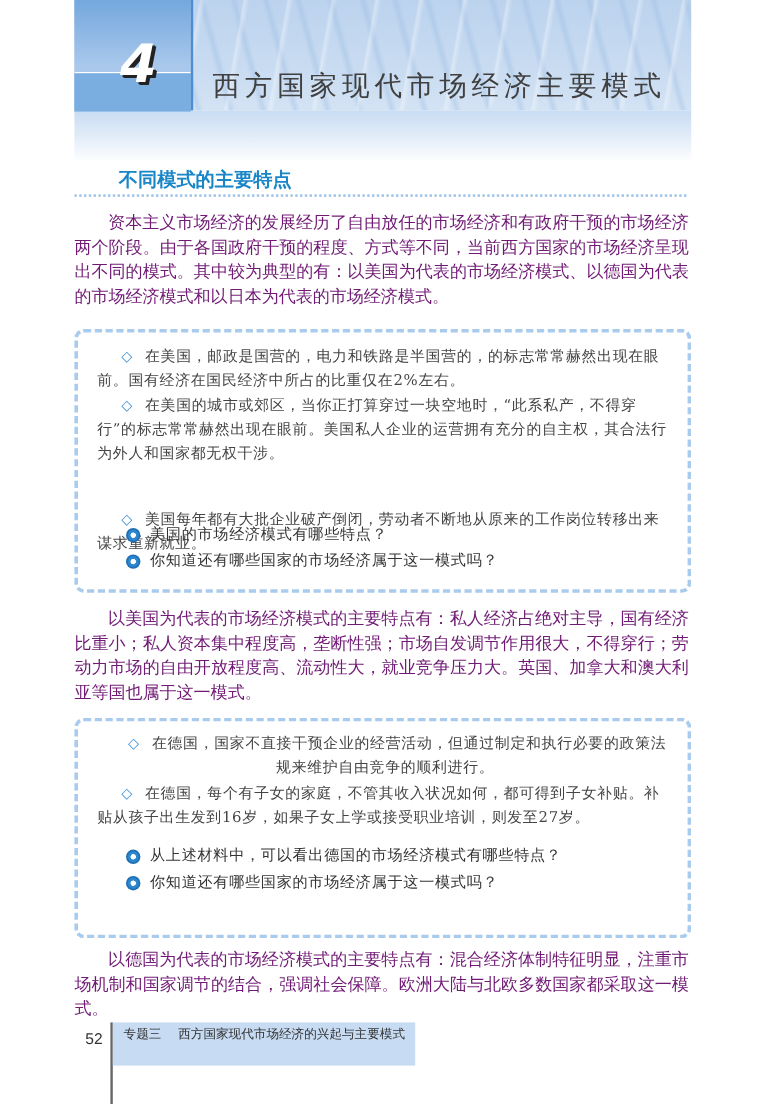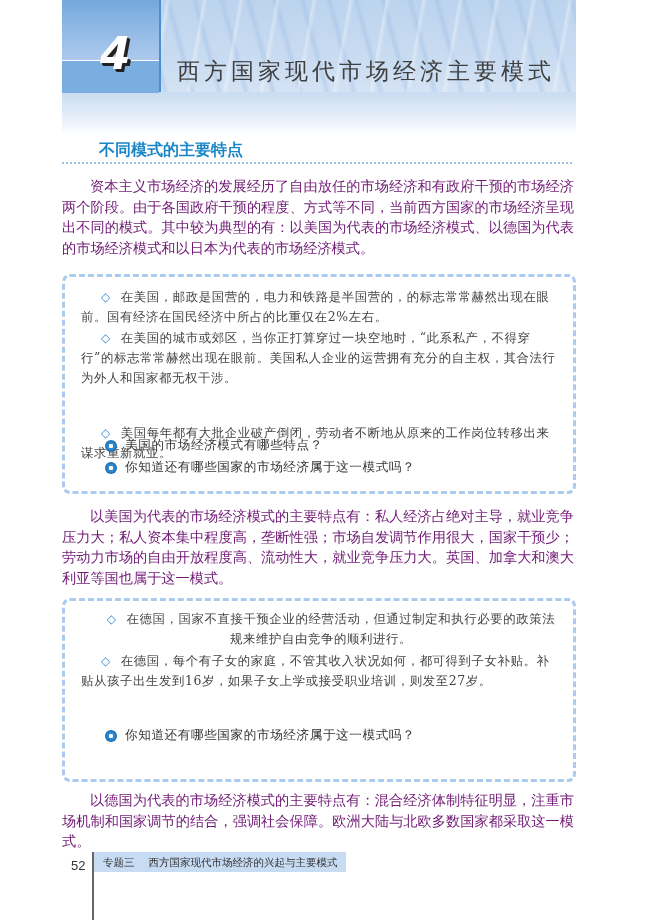--- a/index.html
+++ b/index.html
@@ -44,21 +44,21 @@
   .diamond { color: #3b8fd6; font-size: 12px; margin-right: 10px; font-family: "DejaVu Sans", sans-serif; }
   .question { position: absolute; left: 40px; font-size: 12.6px; color: #333; letter-spacing: 0.6px;
     display: flex; align-items: center; }
   .q-icon { width: 12px; height: 12px; border-radius: 50%; margin-right: 8px;
     background: radial-gradient(circle at 50% 50%, #ffffff 0 2px, #2b88cf 2.5px 4px, #1e6fb6 5px); }
 
   
   .page-number { position: absolute; left: 71px; top: 858px; font-family: "Liberation Sans", sans-serif;
     font-size: 13px; color: #333; }
   .footer-rule { position: absolute; left: 92px; top: 852px; width: 2px; height: 68px; background: #666; }
-  .footer-band { position: absolute; left: 94px; top: 852px; width: 252px; height: 20px; background: #c7dbf2;
+  .footer-band { position: absolute; left: 94px; top: 852px; width: 252px; height: 36px; background: #c7dbf2;
     font-family: "DejaVu Sans", sans-serif; font-size: 10.5px; color: #333; line-height: 20px;
     padding-left: 9px; box-sizing: border-box; white-space: nowrap; }
   .footer-band .sep { display: inline-block; width: 14px; }
 </style>
 </head>
 <body>
 
 <div class="header">
   <div class="header-photo"></div>
   <div class="header-fade"></div>
@@ -81,25 +81,29 @@
   <div class="question" style="top:160px;text-align:right;">
       <span class="q-icon"></span>
       <span>美国的市场经济模式有哪些特点？</span>
     </div>
   <div class="question" style="top:182px;">
       <span class="q-icon"></span>
       <span>你知道还有哪些国家的市场经济属于这一模式吗？</span>
     </div>
 </div>
 
-<p class="para" style="top:506px;"><span class="indent"></span><span>以美国为代表的市场经济模式的主要特点有：私人经济占绝对主导，就业竞争压力大；私人资本集中程度高，垄断性强；市场自发调节作用很大，国家干预少；劳动力市场的自由开放程度高、流动性大，就业竞争压力大。英国、加拿大和澳大利亚等国也属于这一模式。</span></p>
+<p class="para" style="top:506px;"><span class="indent"></span><span>以美国为代表的市场经济模式的主要特点有：私人经济占绝对主导，国有经济比重小；私人资本集中程度高，垄断性强；市场自发调节作用很大，不得穿行；劳动力市场的自由开放程度高、流动性大，就业竞争压力大。英国、加拿大和澳大利亚等国也属于这一模式。</span></p>
 
 <div class="box" style="top:598px; height:178px;">
   <p class="box-item" style="top:8px;text-align:center;"><span class="indent"></span><span class="diamond">◇</span><span>在德国，国家不直接干预企业的经营活动，但通过制定和执行必要的政策法规来维护自由竞争的顺利进行。</span></p>
   <p class="box-item" style="top:50px;"><span class="indent"></span><span class="diamond">◇</span><span>在德国，每个有子女的家庭，不管其收入状况如何，都可得到子女补贴。补贴从孩子出生发到16岁，如果子女上学或接受职业培训，则发至27岁。</span></p>
+  <div class="question" style="top:104px;">
+      <span class="q-icon"></span>
+      <span>从上述材料中，可以看出德国的市场经济模式有哪些特点？</span>
+    </div>
   <div class="question" style="top:126px;">
       <span class="q-icon"></span>
       <span>你知道还有哪些国家的市场经济属于这一模式吗？</span>
     </div>
 </div>
 
 <p class="para" style="top:790px;"><span class="indent"></span><span>以德国为代表的市场经济模式的主要特点有：混合经济体制特征明显，注重市场机制和国家调节的结合，强调社会保障。欧洲大陆与北欧多数国家都采取这一模式。</span></p>
 
 <div class="page-number">52</div>
 <div class="footer-rule"></div>

